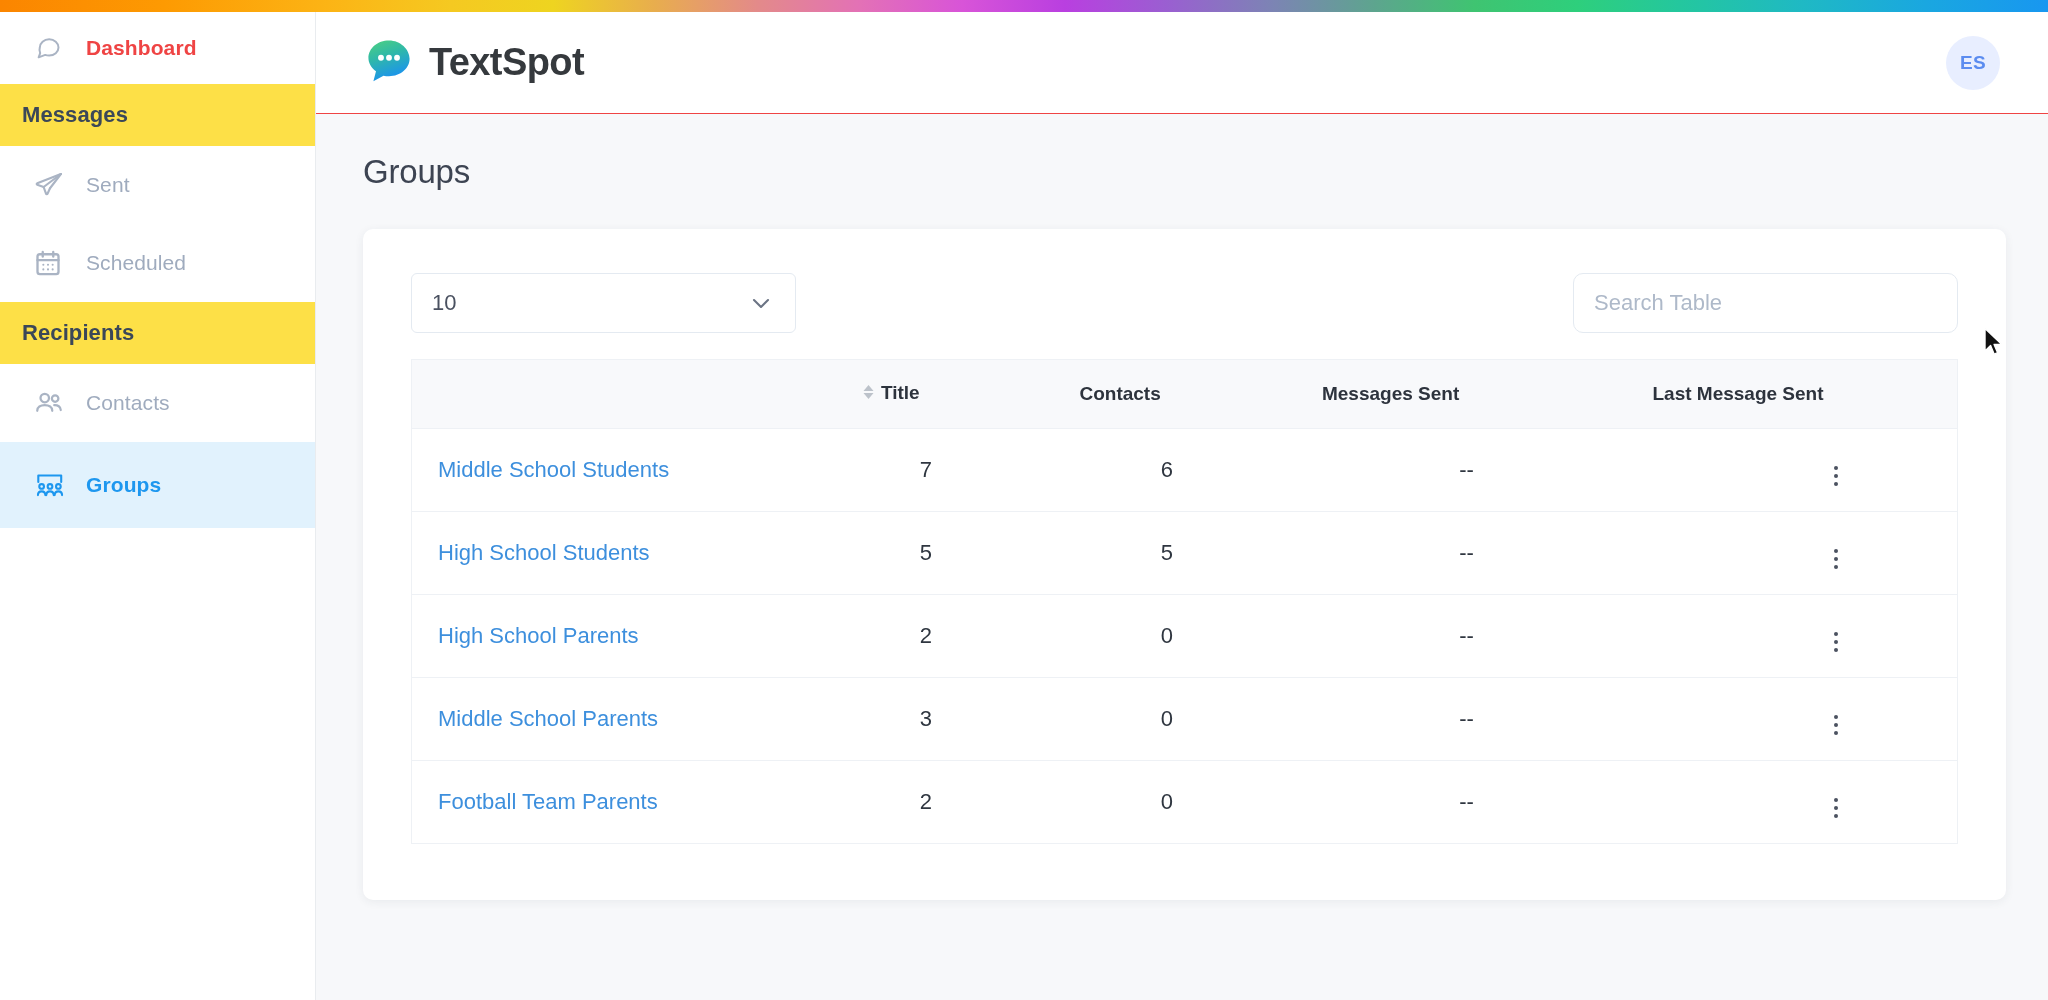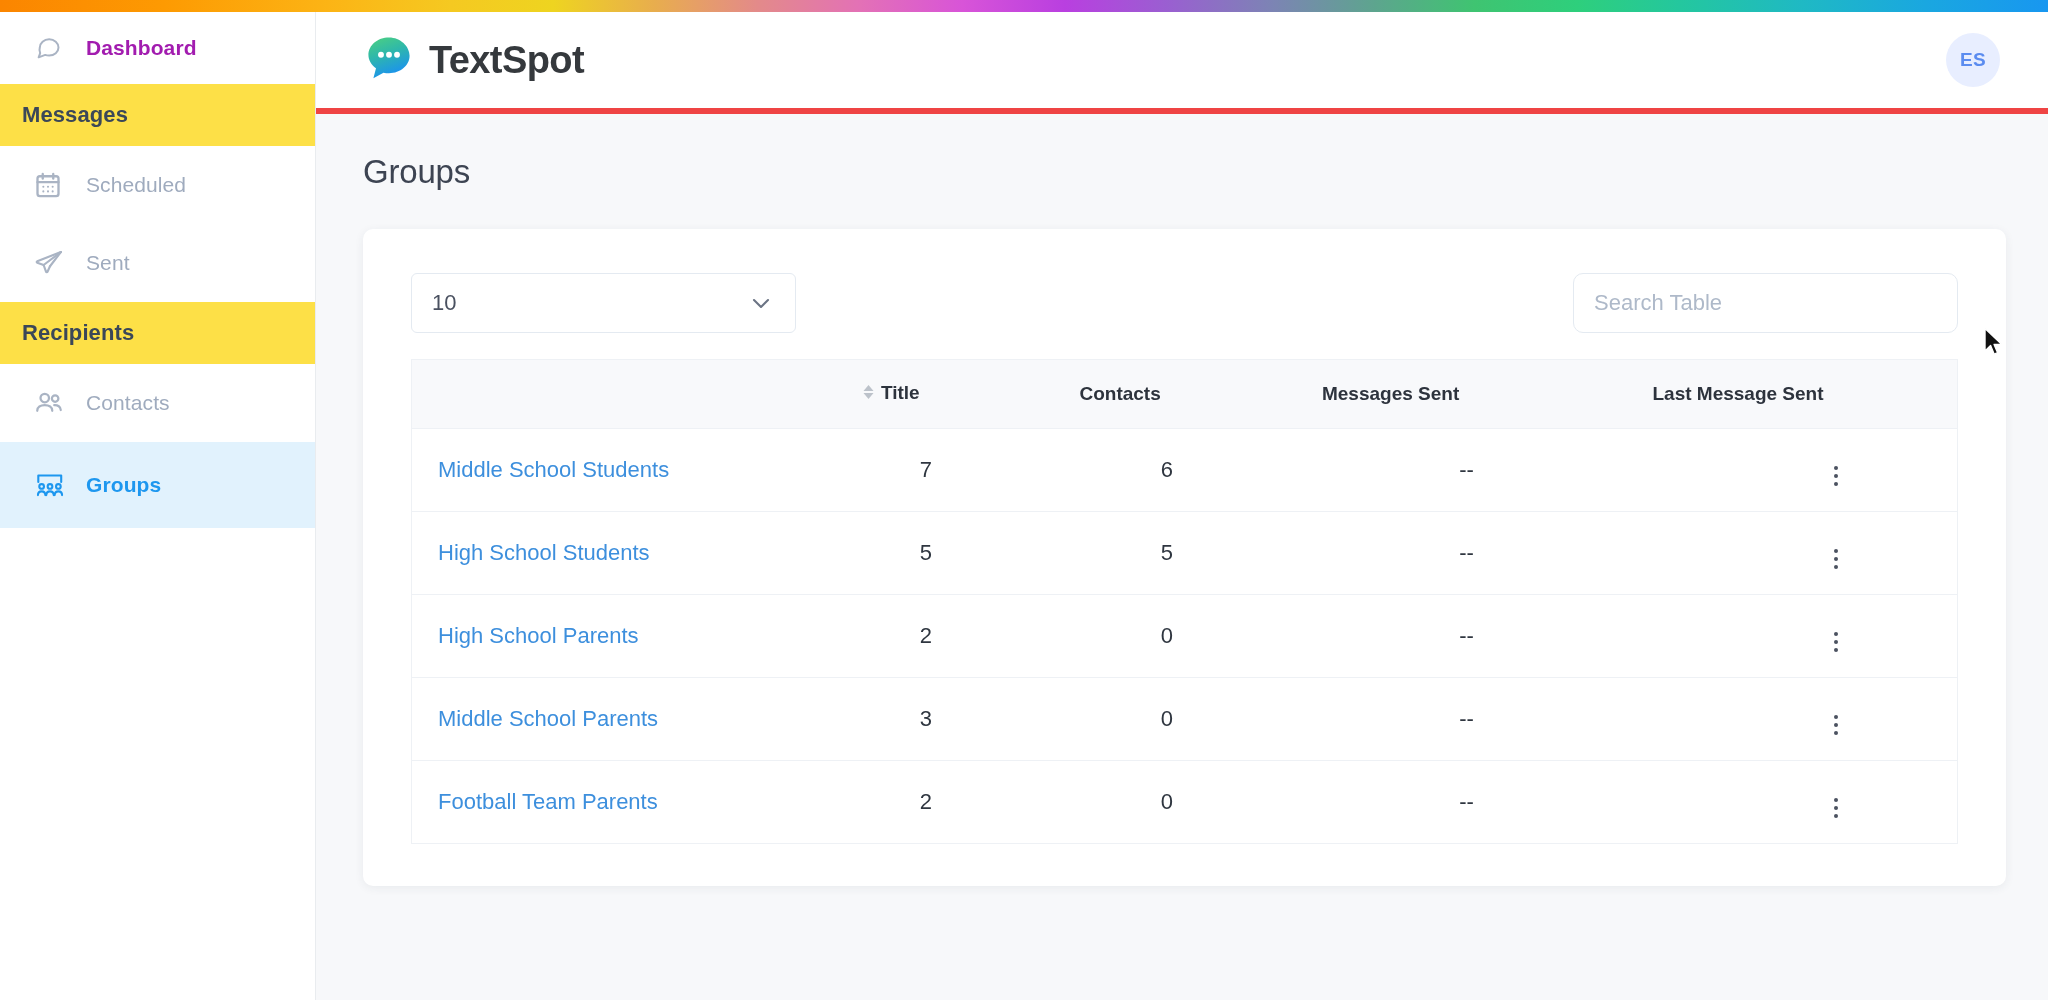--- a/index.html
+++ b/index.html
@@ -65,21 +65,21 @@
     justify-content: flex-start;
     flex: 0 0 38px;
   }
   .nav-link .nav-txt {
     font-size: 21px;
     margin-left: 14px;
     color: #9fabbe;
     letter-spacing: .1px;
   }
   #nav-dashboard { height: 72px; }
-  #nav-dashboard .nav-txt { color: #a21caf; font-weight: 700; }
+  #nav-dashboard .nav-txt { color: #ef4444; font-weight: 700; }
   .nav-section {
     display: flex;
     align-items: center;
     height: 62px;
     padding-left: 22px;
     background: #fde047;
     font-size: 22px;
     font-weight: 700;
     color: #3b4758;
     letter-spacing: .1px;
@@ -87,21 +87,21 @@
   #nav-groups { background: #e1f2fd; height: 86px; }
   #nav-groups .nav-txt { color: #1d97ef; font-weight: 700; }
 
   
   #topbar {
     position: absolute;
     top: 12px; left: 316px;
     width: 1732px;
     height: 102px;
     background: #ffffff;
-    border-bottom: 6px solid #ef4444;
+    border-bottom: 1px solid #ef4444;
     display: flex;
     align-items: center;
     z-index: 15;
   }
   #brand {
     display: flex;
     align-items: center;
     margin-left: 47px;
     cursor: pointer;
   }
@@ -163,21 +163,21 @@
     font-family: "Liberation Sans", sans-serif;
     box-shadow: 0 1px 2px rgba(0,0,0,.08);
   }
 
   
   #table-card {
     margin: 0 42px 0 47px;
     background: #ffffff;
     border-radius: 10px;
     box-shadow: 0 2px 10px rgba(40,50,70,.07);
-    padding: 30px 48px 42px 48px;
+    padding: 30px 48px 56px 48px;
   }
   #table-controls {
     display: flex;
     justify-content: space-between;
     align-items: center;
     padding: 14px 0 26px 0;
   }
   #page-size-select {
     position: relative;
     width: 385px;
@@ -306,49 +306,49 @@
     <span class="nav-ico">
       <svg width="28" height="28" viewBox="0 0 24 24" fill="none" stroke="#aab4c4" stroke-width="1.7" stroke-linecap="round" stroke-linejoin="round">
         <path d="M21 11.5a8 7 0 0 1-8 7c-1.2 0-2.4-.2-3.4-.6L4 20l1.3-3.6A6.9 6.9 0 0 1 5 11.5a8 7 0 0 1 16 0z"></path>
       </svg>
     </span>
     <span class="nav-txt">Dashboard</span>
   </div>
 
   <div class="nav-section">
     <span>Messages</span>
+  </div>
+
+  <div class="nav-link" id="nav-sent">
+    <span class="nav-ico">
+      <svg width="30" height="30" viewBox="0 0 24 24" fill="none" stroke="#aab4c4" stroke-width="1.7" stroke-linecap="round" stroke-linejoin="round">
+        <path d="M21.5 3.2 2.6 10.6c-.6.2-.6 1 0 1.2l5.1 1.8 1.9 5.3c.2.6 1 .6 1.2.1l2-4.4"></path>
+        <path d="M21.5 3.2 7.7 13.6"></path>
+        <path d="M21.5 3.2 12.8 14.6"></path>
+      </svg>
+    </span>
+    <span class="nav-txt">Sent</span>
   </div>
 
   <div class="nav-link" id="nav-scheduled">
     <span class="nav-ico">
       <svg width="28" height="28" viewBox="0 0 24 24" fill="none" stroke="#aab4c4" stroke-width="2" stroke-linecap="round" stroke-linejoin="round">
         <rect x="3" y="4.5" width="18" height="17" rx="2"></rect>
         <line x1="3" y1="9.5" x2="21" y2="9.5"></line>
         <line x1="7.5" y1="2.5" x2="7.5" y2="6.5"></line>
         <line x1="16.5" y1="2.5" x2="16.5" y2="6.5"></line>
         <circle cx="8" cy="13.5" r=".9" fill="#aab4c4" stroke="none"></circle>
         <circle cx="12" cy="13.5" r=".9" fill="#aab4c4" stroke="none"></circle>
         <circle cx="16" cy="13.5" r=".9" fill="#aab4c4" stroke="none"></circle>
         <circle cx="8" cy="17.5" r=".9" fill="#aab4c4" stroke="none"></circle>
         <circle cx="12" cy="17.5" r=".9" fill="#aab4c4" stroke="none"></circle>
         <circle cx="16" cy="17.5" r=".9" fill="#aab4c4" stroke="none"></circle>
       </svg>
     </span>
     <span class="nav-txt">Scheduled</span>
-  </div>
-
-  <div class="nav-link" id="nav-sent">
-    <span class="nav-ico">
-      <svg width="30" height="30" viewBox="0 0 24 24" fill="none" stroke="#aab4c4" stroke-width="1.7" stroke-linecap="round" stroke-linejoin="round">
-        <path d="M21.5 3.2 2.6 10.6c-.6.2-.6 1 0 1.2l5.1 1.8 1.9 5.3c.2.6 1 .6 1.2.1l2-4.4"></path>
-        <path d="M21.5 3.2 7.7 13.6"></path>
-        <path d="M21.5 3.2 12.8 14.6"></path>
-      </svg>
-    </span>
-    <span class="nav-txt">Sent</span>
   </div>
 
   <div class="nav-section">
     <span>Recipients</span>
   </div>
 
   <div class="nav-link" id="nav-contacts">
     <span class="nav-ico">
       <svg width="30" height="30" viewBox="0 0 24 24" fill="none" stroke="#aab4c4" stroke-width="1.8" stroke-linecap="round" stroke-linejoin="round">
         <circle cx="8.6" cy="8" r="3.4"></circle>

